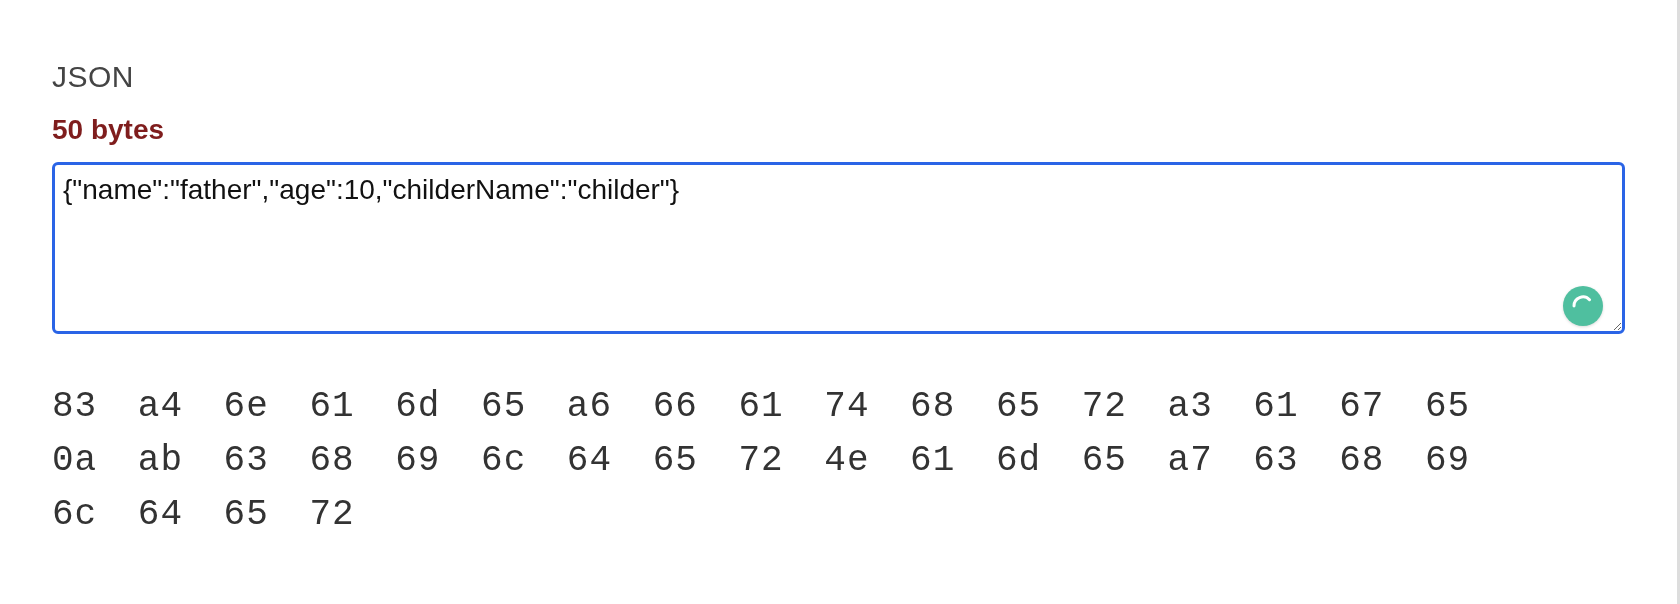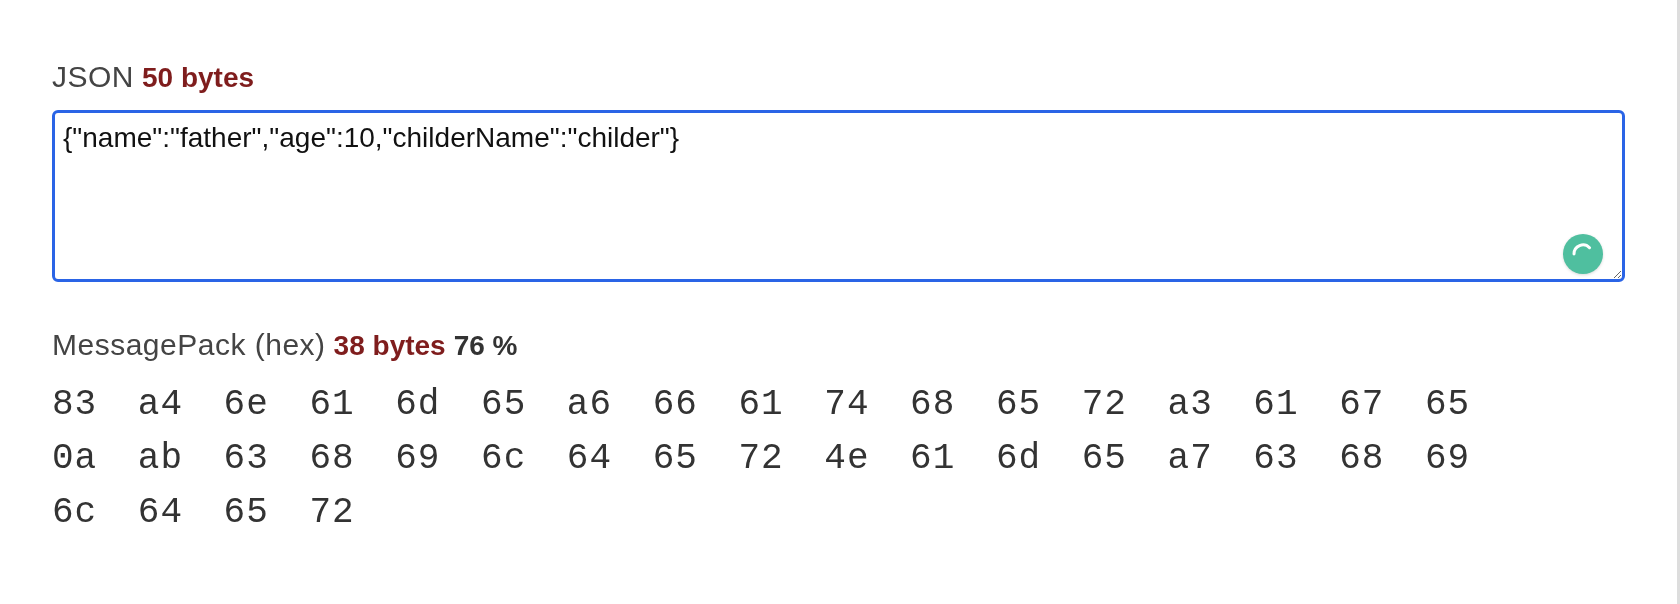--- a/index.html
+++ b/index.html
@@ -15,22 +15,23 @@
   .page {
     width: 1680px;
     height: 604px;
     position: relative;
     padding: 60px 52px 0 52px;
     border-right: 3px solid #ddd;
   }
   .header-row {
     display: flex;
     align-items: baseline;
-    gap: 8px;
+    gap: 20px;
     margin-bottom: 16px;
+    flex-direction: column;
   }
   .section-title {
     font-size: 30px;
     font-weight: 400;
     color: #444;
     letter-spacing: 0.5px;
   }
   .byte-count {
     font-size: 28px;
     font-weight: 600;
@@ -102,21 +103,16 @@
     <textarea class="json-input" style="">{"name":"father","age":10,"childerName":"childer"}</textarea>
     <div class="badge">
       <span>
         <svg viewBox="0 0 24 24" fill="none" stroke="#ffffff" stroke-width="3" stroke-linecap="round">
           <path d="M3 12a9 9 0 0 1 15.5-6.3"></path>
         </svg>
       </span>
     </div>
   </div>
 
-  <div class="header-row">
-    <span class="section-title">MessagePack (hex)</span>
-    <span class="byte-count">38 bytes</span>
-    <span class="percent">76 %</span>
-  </div>
 
   <div class="hex-output">83 a4 6e 61 6d 65 a6 66 61 74 68 65 72 a3 61 67 65 0a ab 63 68 69 6c 64 65 72 4e 61 6d 65 a7 63 68 69 6c 64 65 72</div>
 
 </div>
 
 </body></html>

